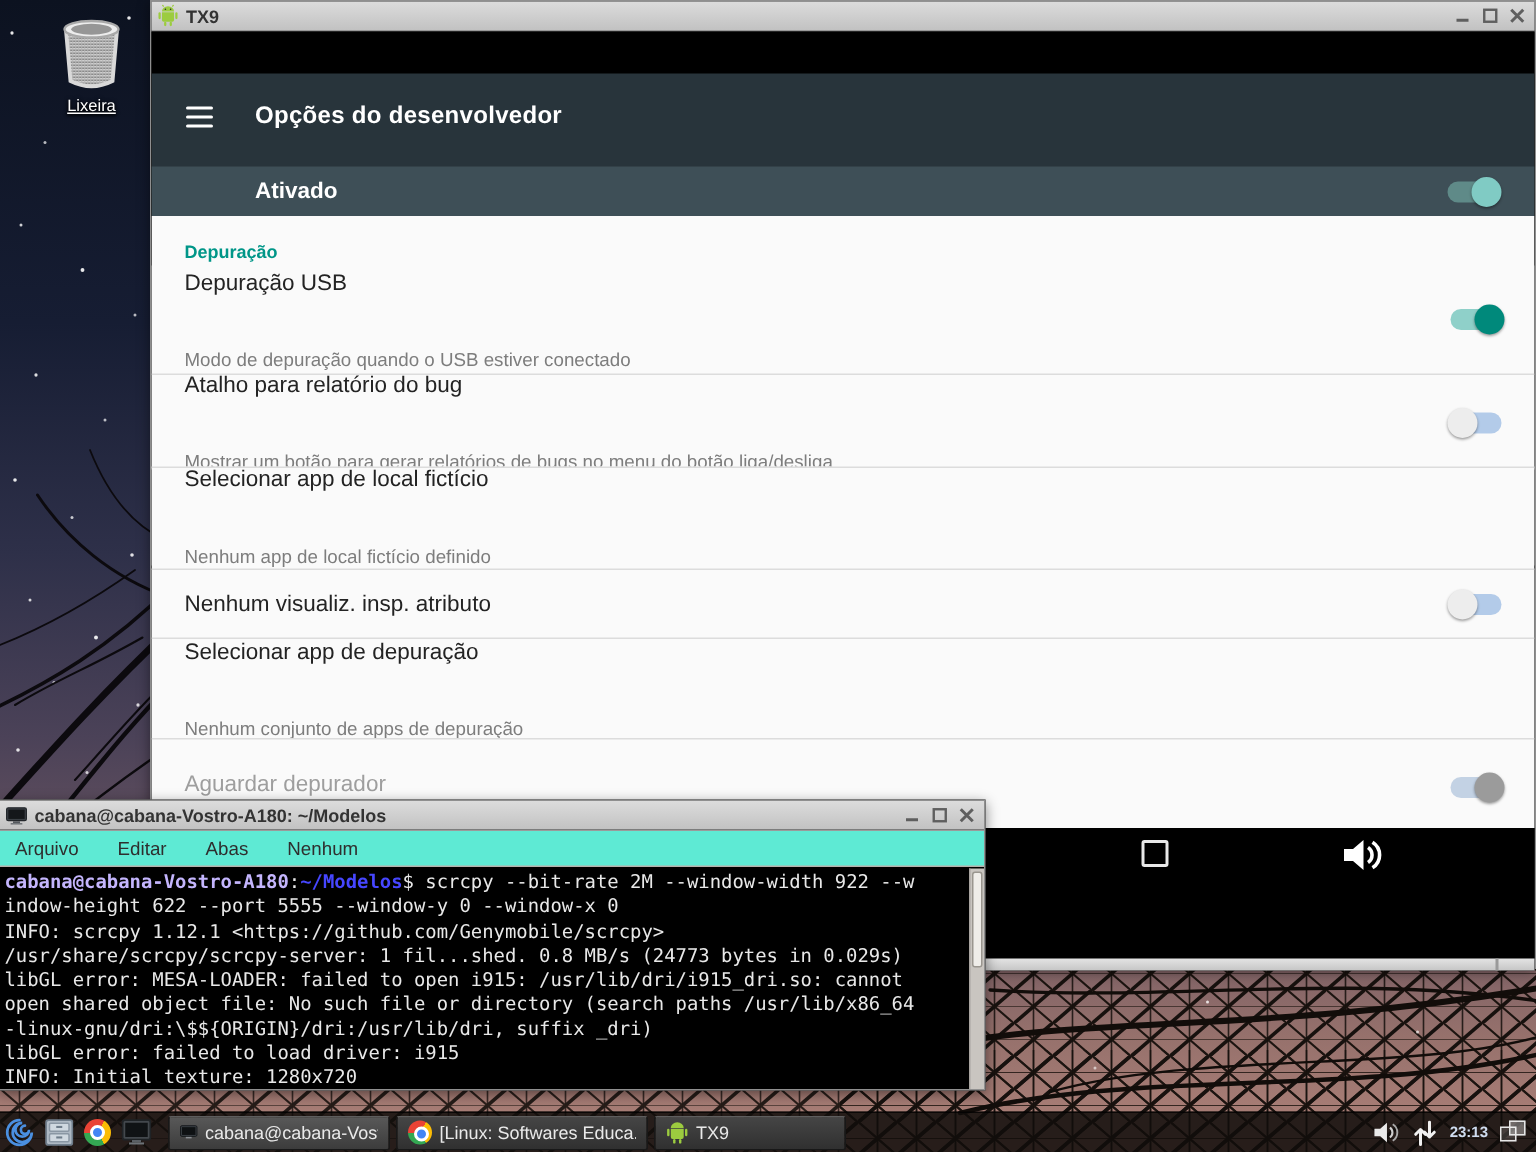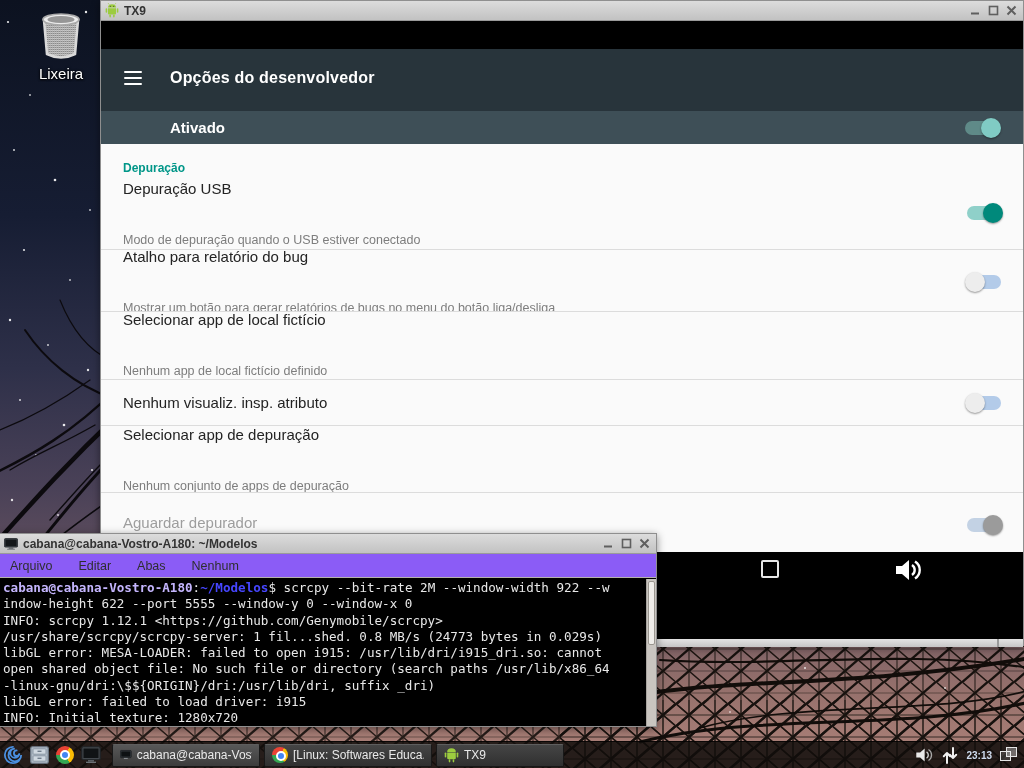--- a/index.html
+++ b/index.html
@@ -5,21 +5,21 @@
   * { margin:0; padding:0; box-sizing:border-box; }
   html,body { width:1024px; height:768px; overflow:hidden; }
   body { font-family:"Liberation Sans", sans-serif; position:relative; background:#0d1322; }
 
   
   #desktop { position:absolute; inset:0; width:1024px; height:768px;
     background:linear-gradient(180deg,#0c1220 0%,#161d33 28%,#2e3049 48%,#4b4258 64%,#6d5661 78%,#96716c 90%,#b0837a 100%); }
   #wallpaper-svg { position:absolute; inset:0; }
 
   .desk-icon { position:absolute; left:18px; top:10px; width:86px; text-align:center; cursor:default; }
-  .desk-icon .label { margin-top:3px; color:#fff; font-size:15px; text-shadow:0 1px 2px #000, 0 0 3px #000; }
+  .desk-icon .label { margin-top:3px; color:#fff; font-size:11px; text-shadow:0 1px 2px #000, 0 0 3px #000;text-decoration:underline; }
 
   
   .win { position:absolute; border:1px solid #8f8f8f; box-shadow:0 2px 8px rgba(0,0,0,.45); }
   .titlebar { height:20px; background:linear-gradient(180deg,#dcdcdc,#c2c2c2); border-bottom:1px solid #9a9a9a;
     display:flex; align-items:center; padding:0 4px; }
   .titlebar .ttl { font-size:12px; font-weight:bold; color:#333; margin-left:5px; flex:1;
     white-space:nowrap; overflow:hidden; }
   .winctl { display:flex; align-items:center; gap:7px; padding-right:2px; }
   .winctl svg { display:block; }
 
@@ -62,21 +62,21 @@
   #master-toggle { top:16px; transform:none; right:22px; }
 
   #a-navbar { position:absolute; left:0; top:551px; width:100%; height:87px; background:#000; }
   #nav-square { position:absolute; left:660px; top:8px; width:18px; height:18px; border:2px solid #e8e8e8; border-radius:2px; cursor:pointer; }
   #nav-volume { position:absolute; left:792px; top:4px; cursor:pointer; }
   #tx9-bottom { position:absolute; left:0; top:638px; width:922px; height:8px; background:linear-gradient(180deg,#e3e3e3,#c6c6c6); }
   #tx9-bottom .grip { position:absolute; right:24px; top:0; width:2px; height:8px; background:#9a9a9a; }
 
   
   #term { left:-1px; top:533px; width:658px; height:194px; background:#000; }
-  #term-menubar { height:24px; background:#8b5cf6; border-bottom:1px solid #b5b1ac; display:flex; align-items:center; gap:26px; padding:0 10px; }
+  #term-menubar { height:24px; background:#5eead4; border-bottom:1px solid #b5b1ac; display:flex; align-items:center; gap:26px; padding:0 10px; }
   #term-menubar .mi { font-size:12.5px; color:#2e2e2e; cursor:pointer; }
   #term-body { position:absolute; left:0; top:45px; right:0; bottom:0; background:#000; overflow:hidden;
     font-family:"DejaVu Sans Mono", monospace; font-size:12.6px; line-height:16.3px; color:#e8e8e8; padding:1px 12px 0 3px; white-space:pre; }
   #term-body .u { color:#c4b5fd; font-weight:bold; }
   #term-body .p { color:#4646ff; font-weight:bold; }
   #term-scroll { position:absolute; right:0; top:45px; width:10px; bottom:0; background:#c9c5c0; border-left:1px solid #a8a49f; cursor:pointer; }
   #term-scroll .thumb { position:absolute; left:1px; right:1px; top:2px; height:64px; background:#efede9; border:1px solid #9a968f; border-radius:2px; }
 
   
   #taskbar { position:absolute; left:0; top:741px; width:1024px; height:27px;

